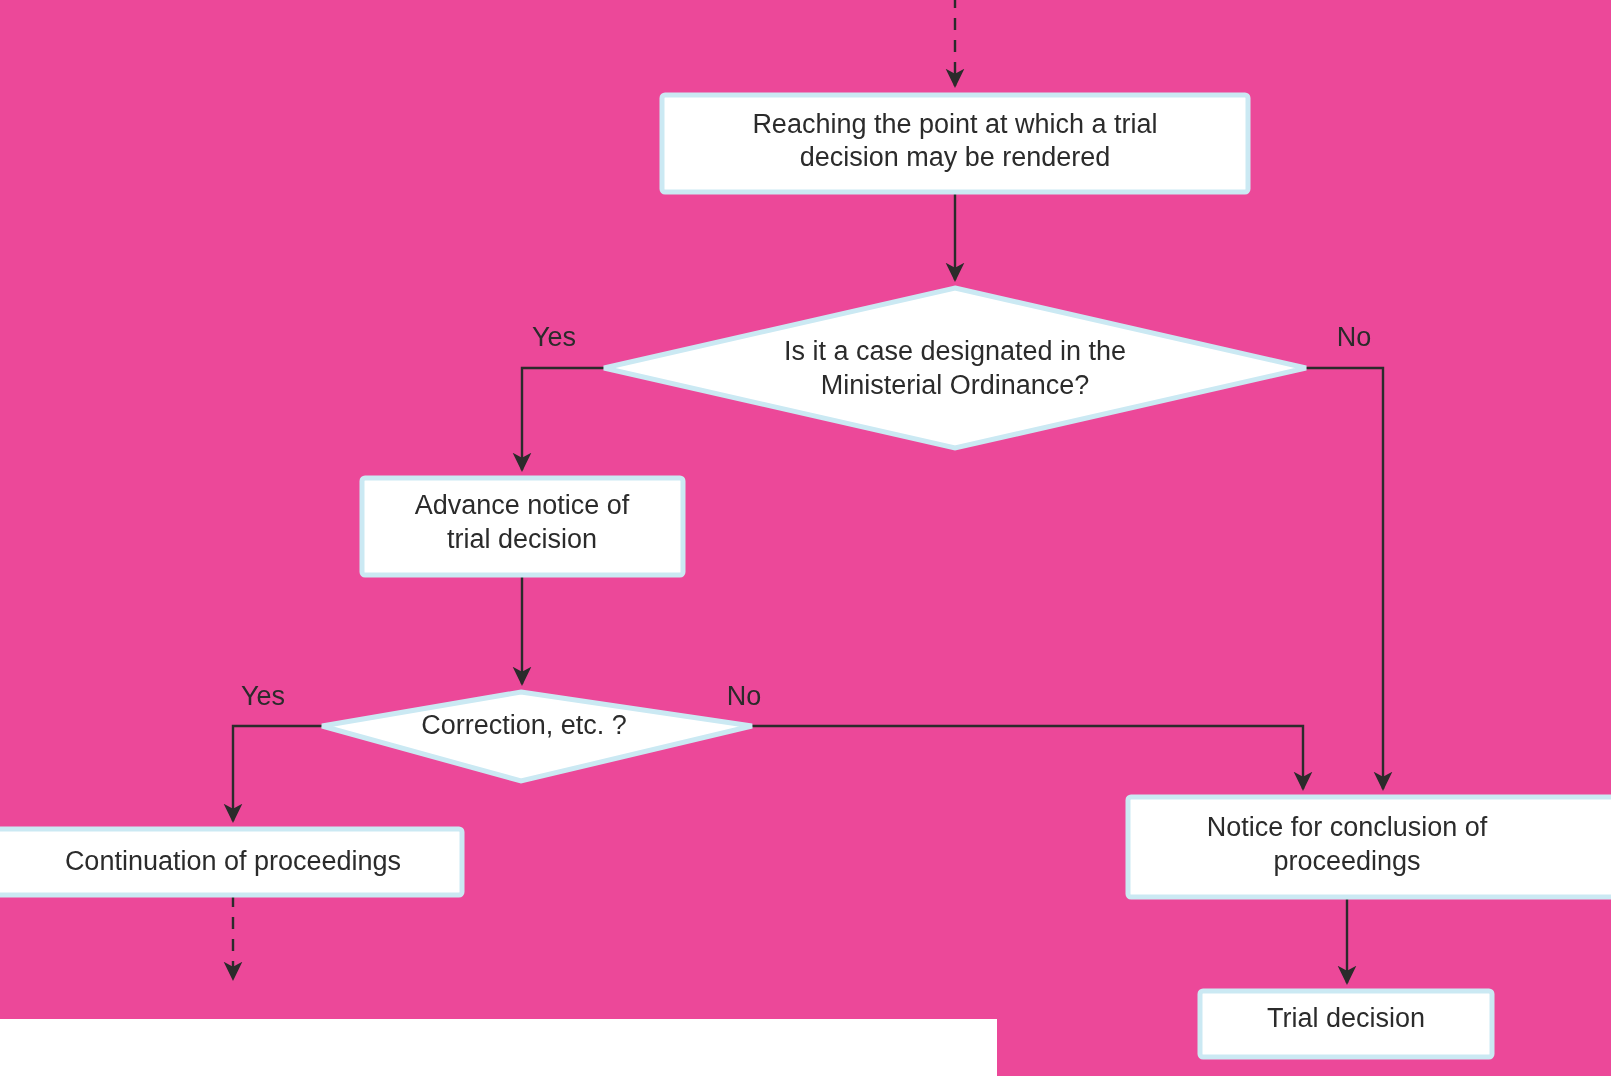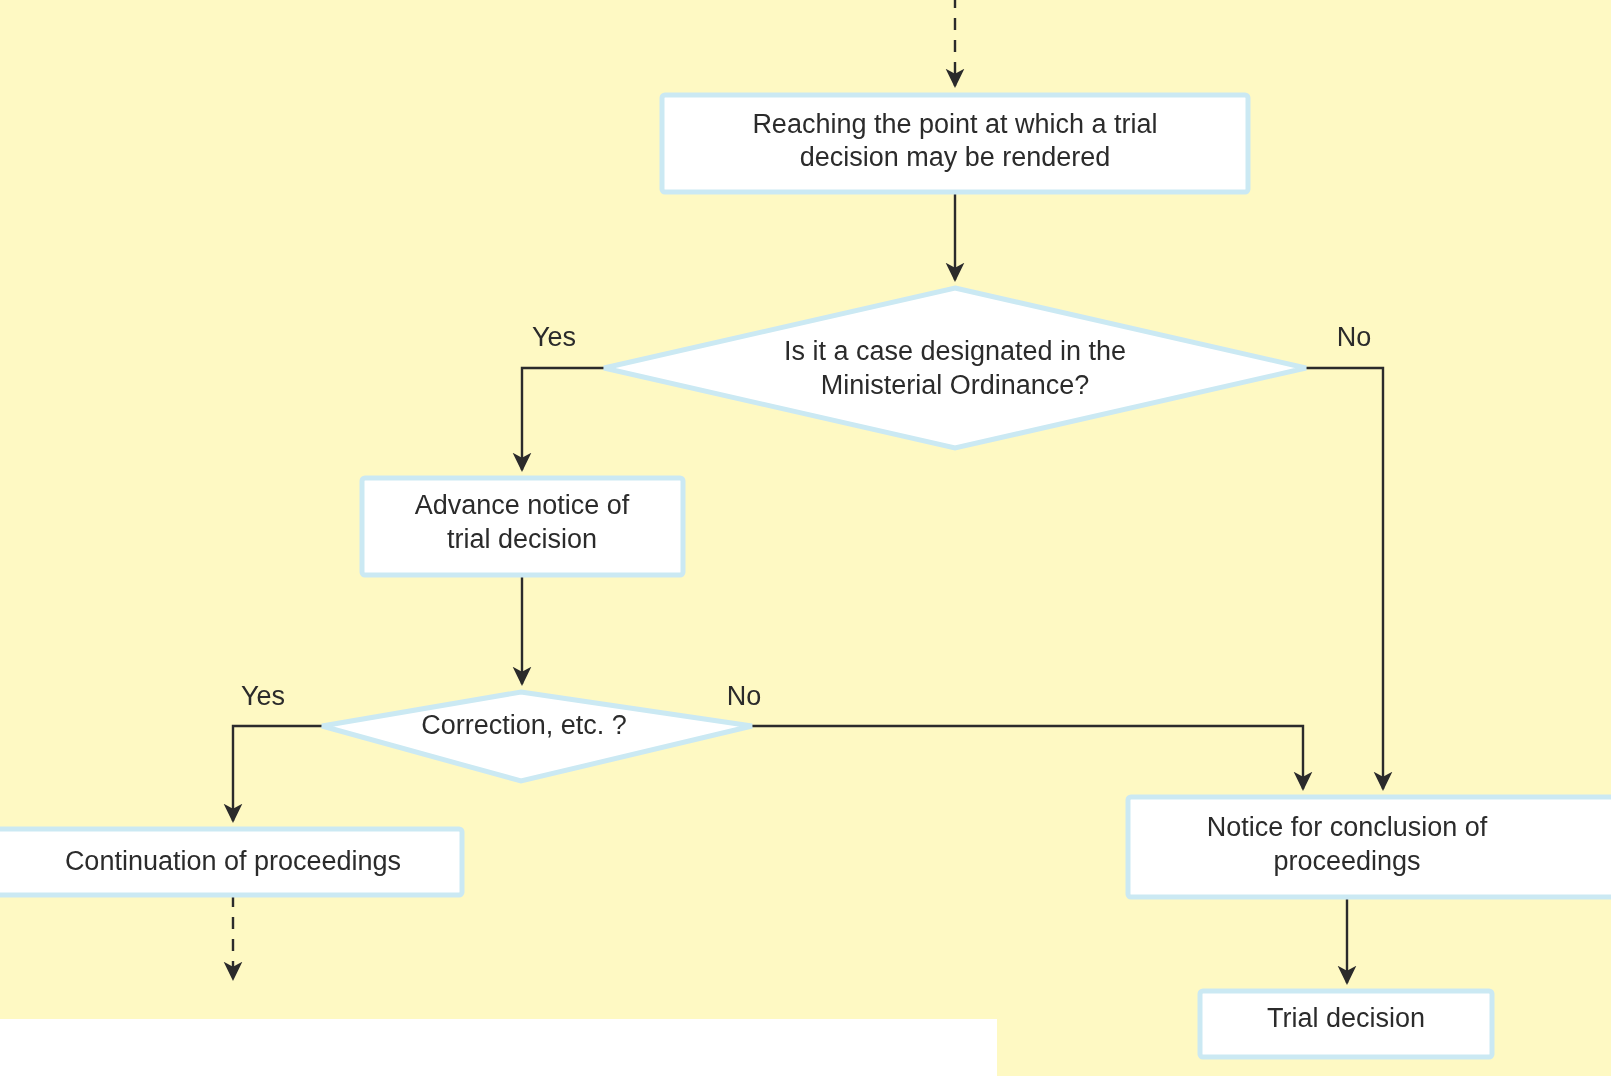--- a/index.html
+++ b/index.html
@@ -4,21 +4,21 @@
 <style>
   html, body {
     margin: 0;
     padding: 0;
     background: #000000;
   }
   #stage {
     position: relative;
     width: 1611px;
     height: 1076px;
-    background: #fef9c3;
+    background: #ec4899;
     overflow: hidden;
     font-family: "Liberation Sans", sans-serif;
   }
   svg.layer {
     position: absolute;
     top: 0;
     left: 0;
     width: 1611px;
     height: 1076px;
   }

